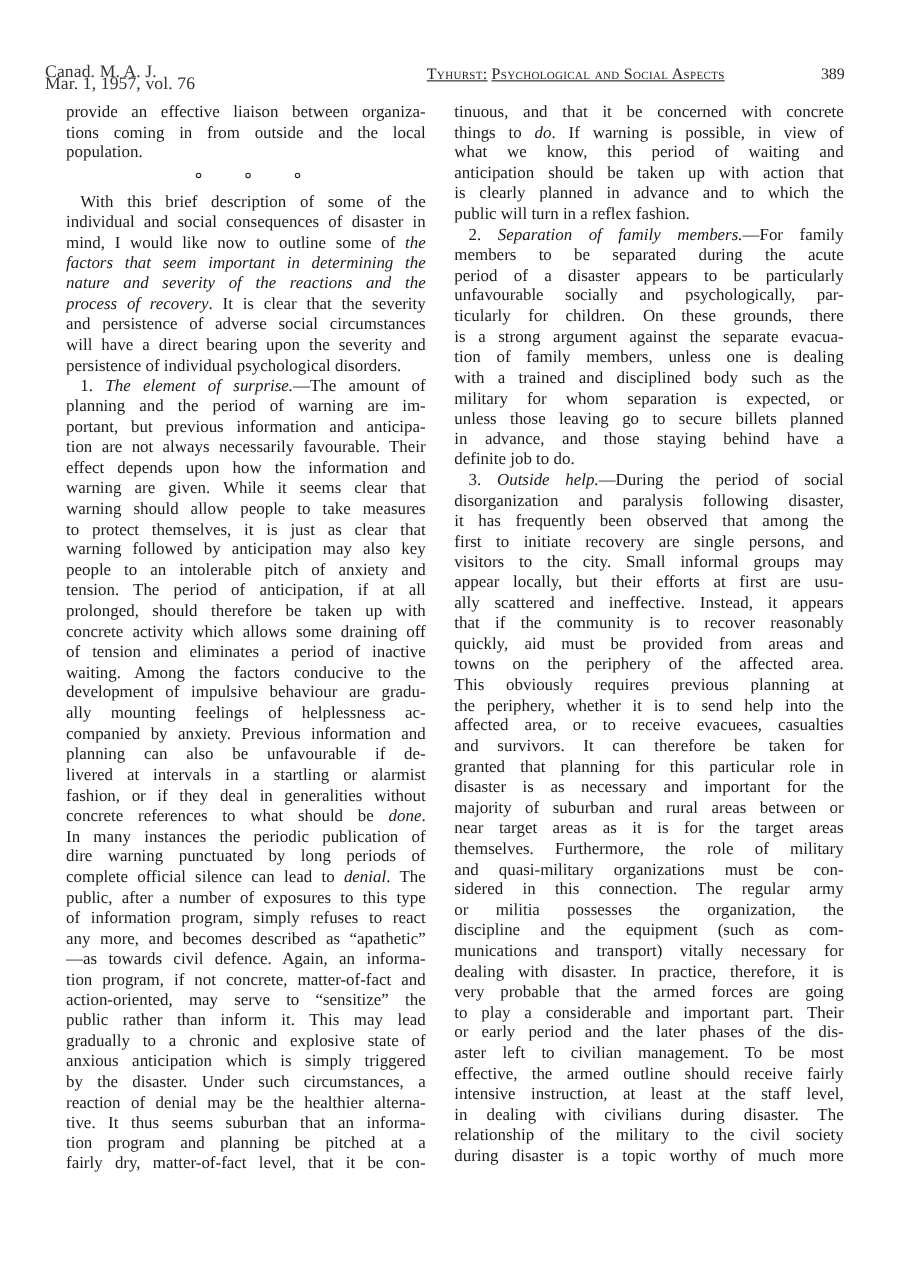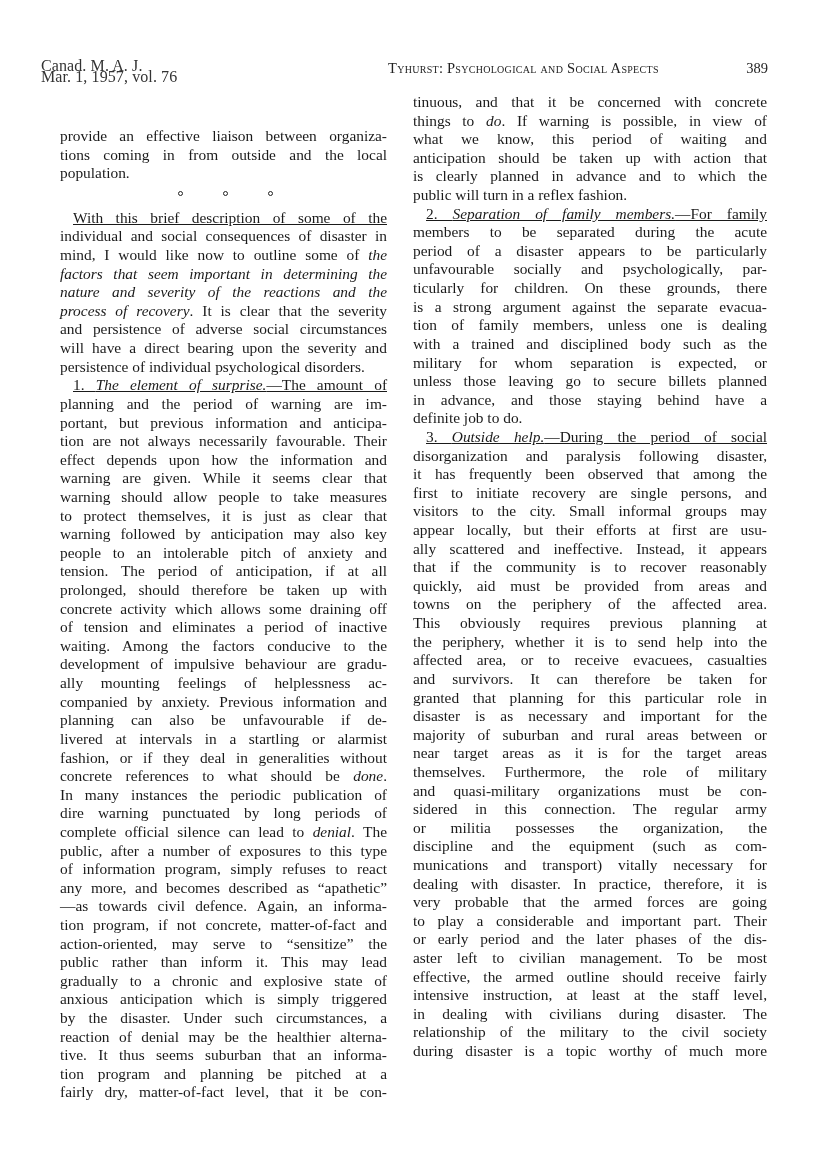--- a/index.html
+++ b/index.html
@@ -1,28 +1,28 @@
 <!DOCTYPE html>
 <html><head>
 <meta charset="utf-8">
 <style>
   html,body{margin:0;padding:0;background:#fff;}
   body{width:816px;height:1150px;position:relative;overflow:hidden;
        font-family:"Liberation Serif","DejaVu Serif",serif;color:#1a1a1a;}
   .hdr-left{position:absolute;left:41px;top:60px;font-size:16px;line-height:11px;color:#333;letter-spacing:0.1px;}
   .hdr-right{position:absolute;left:388px;top:60px;width:380px;font-size:14.5px;color:#222;white-space:nowrap;}
-  .hdr-right .sc{font-variant:small-caps;letter-spacing:0.3px;}
+  .hdr-right .sc{font-variant:small-caps;letter-spacing:0.3px;text-decoration:underline;}
   .hdr-right .pg{position:absolute;right:0;top:0;}
   .col{position:absolute;top:93px;}
-  .col.left{left:60px;width:327px;margin-top:34px;}
+  .col.left{left:60px;width:327px;}
   .col.right{left:413px;width:354px;}
   .line{height:18.62px;line-height:18.62px;font-size:15.4px;white-space:nowrap;
         text-align:justify;text-align-last:justify;overflow:visible;}
   .line.last{text-align-last:left;}
-  .line.indent{padding-left:13px;text-decoration:underline;}
+  .line.indent{padding-left:13px;}
   .line i{font-style:italic;}
   .dots{height:26px;position:relative;}
   .dots span{position:absolute;top:8px;width:5px;height:5px;border:1.3px solid #222;border-radius:50%;box-sizing:border-box;}
 </style>
 </head>
 <body>
 
 <div class="hdr-left">
   <div>Canad. M. A. J.</div>
   <div>Mar. 1, 1957, vol. 76</div>

